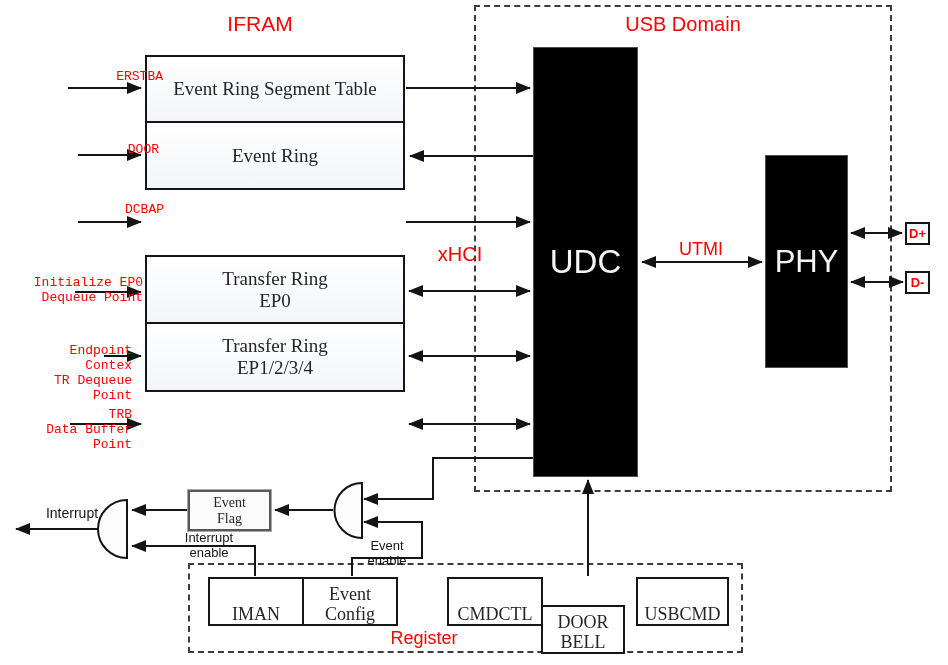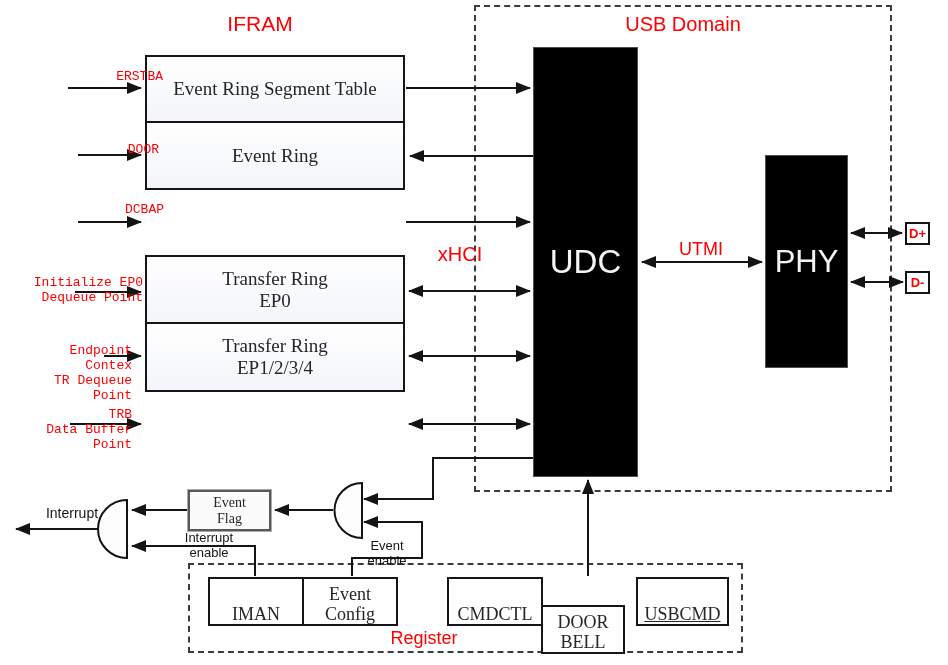--- a/index.html
+++ b/index.html
@@ -100,21 +100,21 @@
     <span class="pre">Event
 Config</span>
   </div>
   <div class="abs regbox" style="left:447px;width:96px;">
     <span class="pre">CMDCTL</span>
   </div>
   <div class="abs regbox" style="left:541px;width:84px;margin-top:28px;">
     <span class="pre">DOOR
 BELL</span>
   </div>
-  <div class="abs regbox" style="left:636px;width:93px;text-decoration:underline;">
+  <div class="abs regbox" style="left:636px;width:93px;">
     <span class="pre">USBCMD</span>
   </div>
 
   <svg class="wires" width="948" height="665" viewBox="0 0 948 665">
     <defs>
       <marker id="mE" markerUnits="userSpaceOnUse" markerWidth="15" markerHeight="12" refX="14" refY="6" orient="auto">
         <path d="M0,0 L15,6 L0,12 Z" fill="#141414"></path>
       </marker>
       <marker id="mS" markerUnits="userSpaceOnUse" markerWidth="15" markerHeight="12" refX="14" refY="6" orient="auto-start-reverse">
         <path d="M0,0 L15,6 L0,12 Z" fill="#141414"></path>

